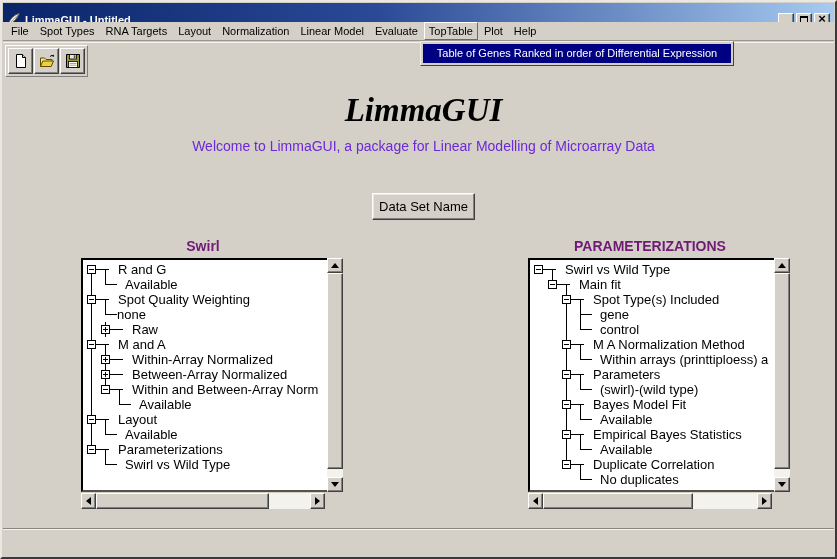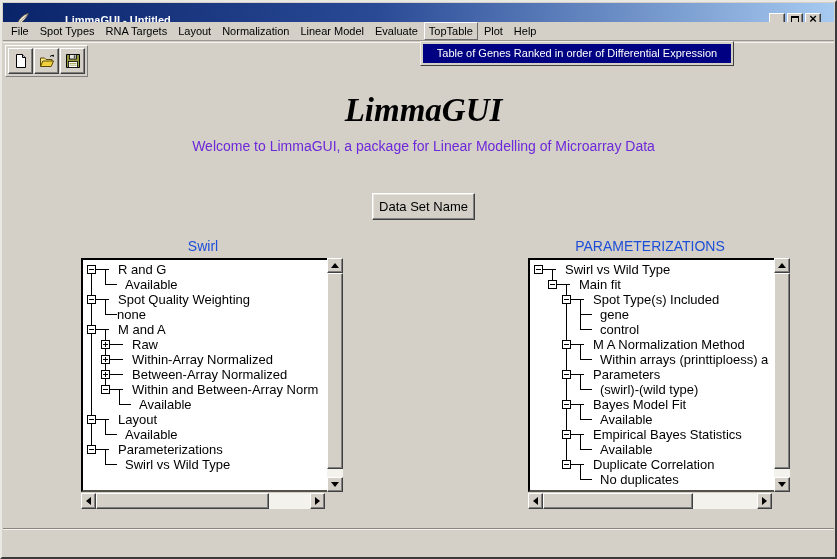--- a/index.html
+++ b/index.html
@@ -2,21 +2,21 @@
 <html><head>
 <meta charset="utf-8">
 <style>
   html,body{margin:0;padding:0;background:#808080;font-family:"Liberation Sans",sans-serif;}
   *{box-sizing:border-box;}
   .window{position:relative;width:837px;height:559px;background:#d4d0c8;
     border:2px solid;border-color:#eae8e3 #3a3a3a #3a3a3a #eae8e3;overflow:hidden;}
   
   .titlebar{position:absolute;left:1px;top:1px;right:1px;height:33px;
     background:linear-gradient(to right,#0a246a 0%,#2a4a96 45%,#a6caf0 100%);
-    display:flex;align-items:center;padding:0 12px;gap:31px;}
+    display:flex;align-items:center;padding:0 3px;}
   .app-icon{width:15px;height:15px;margin-right:4px;flex:none;}
   .title-text{color:#fff;font-size:11px;font-weight:bold;flex:1;white-space:nowrap;}
   .win-btns{display:flex;gap:2px;margin-right:1px;}
   .wbtn{width:16px;height:14px;background:#d4d0c8;border:1px solid;
     border-color:#fff #404040 #404040 #fff;box-shadow:inset -1px -1px 0 #808080;
     display:flex;align-items:center;justify-content:center;position:relative;cursor:default;}
   .glyph-min{position:absolute;left:3px;bottom:2px;width:7px;height:2px;background:#000;}
   .glyph-max{width:8px;height:7px;border:1px solid #000;border-top:2px solid #000;}
   .glyph-x{font-size:13px;font-weight:bold;line-height:10px;color:#000;margin-top:-2px;}
   
@@ -42,21 +42,21 @@
     font-weight:bold;font-size:33px;color:#000;}
   .subtitle{margin-top:9px;font-size:14px;color:#6d28d9;}
   .dsn{margin-top:39px;width:103px;height:27px;background:#d4d0c8;font-size:13px;
     font-family:"Liberation Sans",sans-serif;color:#000;border:1px solid;
     border-color:#fff #404040 #404040 #fff;box-shadow:inset -1px -1px 0 #808080,inset 1px 1px 0 #e9e6e0;}
   
   .tree-group{position:absolute;top:234px;width:262px;height:274px;}
   .tg-left{left:79px;}
   .tg-right{left:526px;}
   .tree-title{position:absolute;left:0;top:2px;width:244px;text-align:center;
-    font-weight:normal;font-size:14px;color:#1d4ed8;}
+    font-weight:bold;font-size:14px;color:#701a75;}
   .tree-box{position:absolute;left:0;top:22px;width:260px;height:234px;background:#fff;
     border:2px solid;border-color:#000 #55524c #55524c #000;overflow:hidden;}
   .tcanvas{position:relative;width:100%;height:100%;padding-top:2px;}
   .tree-row{position:relative;width:260px;height:15px;}
   .tline{position:absolute;background:#000;}
   .tbox{position:absolute;width:9px;height:9px;background:#fff;border:1px solid #000;}
   .bh{position:absolute;left:1px;right:1px;top:3px;height:1px;background:#000;}
   .bv{position:absolute;top:1px;bottom:1px;left:3px;width:1px;background:#000;}
   .tlabel{position:absolute;top:0;font-size:13px;line-height:15px;color:#000;white-space:nowrap;}
   
@@ -188,39 +188,39 @@
             </div>
             <div class="tlabel" style="left: 35px;">Spot Quality Weighting</div>
           </div>
           <div class="tree-row">
             <div class="tline" style="left: 8px; top: 0px; width: 1px; height: 15px;"></div>
             <div class="tline" style="left: 22px; top: 0px; width: 1px; height: 7px;"></div>
             <div class="tline" style="left: 22px; top: 7px; width: 12px; height: 1px;"></div>
             <div class="tlabel" style="left: 34px;">none</div>
           </div>
           <div class="tree-row">
+            <div class="tline" style="left: 8px; top: 0px; width: 1px; height: 15px;"></div>
+            <div class="tline" style="left: 22px; top: 0px; width: 1px; height: 7px;"></div>
+            <div class="tline" style="left: 22px; top: 7px; width: 1px; height: 8px;"></div>
+            <div class="tline" style="left: 22px; top: 7px; width: 18px; height: 1px;"></div>
+            <div class="tbox" style="left: 18px; top: 3px;">
+              <div class="bh"></div>
+              <div class="bv"></div>
+            </div>
+            <div class="tlabel" style="left: 49px;">Raw</div>
+          </div>
+          <div class="tree-row">
             <div class="tline" style="left: 8px; top: 0px; width: 1px; height: 7px;"></div>
             <div class="tline" style="left: 8px; top: 7px; width: 1px; height: 8px;"></div>
             <div class="tline" style="left: 8px; top: 7px; width: 18px; height: 1px;"></div>
             <div class="tline" style="left: 22px; top: 7px; width: 1px; height: 8px;"></div>
             <div class="tbox" style="left: 4px; top: 3px;">
               <div class="bh"></div>
             </div>
             <div class="tlabel" style="left: 35px;">M and A</div>
-          </div>
-          <div class="tree-row">
-            <div class="tline" style="left: 8px; top: 0px; width: 1px; height: 15px;"></div>
-            <div class="tline" style="left: 22px; top: 0px; width: 1px; height: 7px;"></div>
-            <div class="tline" style="left: 22px; top: 7px; width: 1px; height: 8px;"></div>
-            <div class="tline" style="left: 22px; top: 7px; width: 18px; height: 1px;"></div>
-            <div class="tbox" style="left: 18px; top: 3px;">
-              <div class="bh"></div>
-              <div class="bv"></div>
-            </div>
-            <div class="tlabel" style="left: 49px;">Raw</div>
           </div>
           <div class="tree-row">
             <div class="tline" style="left: 8px; top: 0px; width: 1px; height: 15px;"></div>
             <div class="tline" style="left: 22px; top: 0px; width: 1px; height: 7px;"></div>
             <div class="tline" style="left: 22px; top: 7px; width: 1px; height: 8px;"></div>
             <div class="tline" style="left: 22px; top: 7px; width: 18px; height: 1px;"></div>
             <div class="tbox" style="left: 18px; top: 3px;">
               <div class="bh"></div>
               <div class="bv"></div>
             </div>

